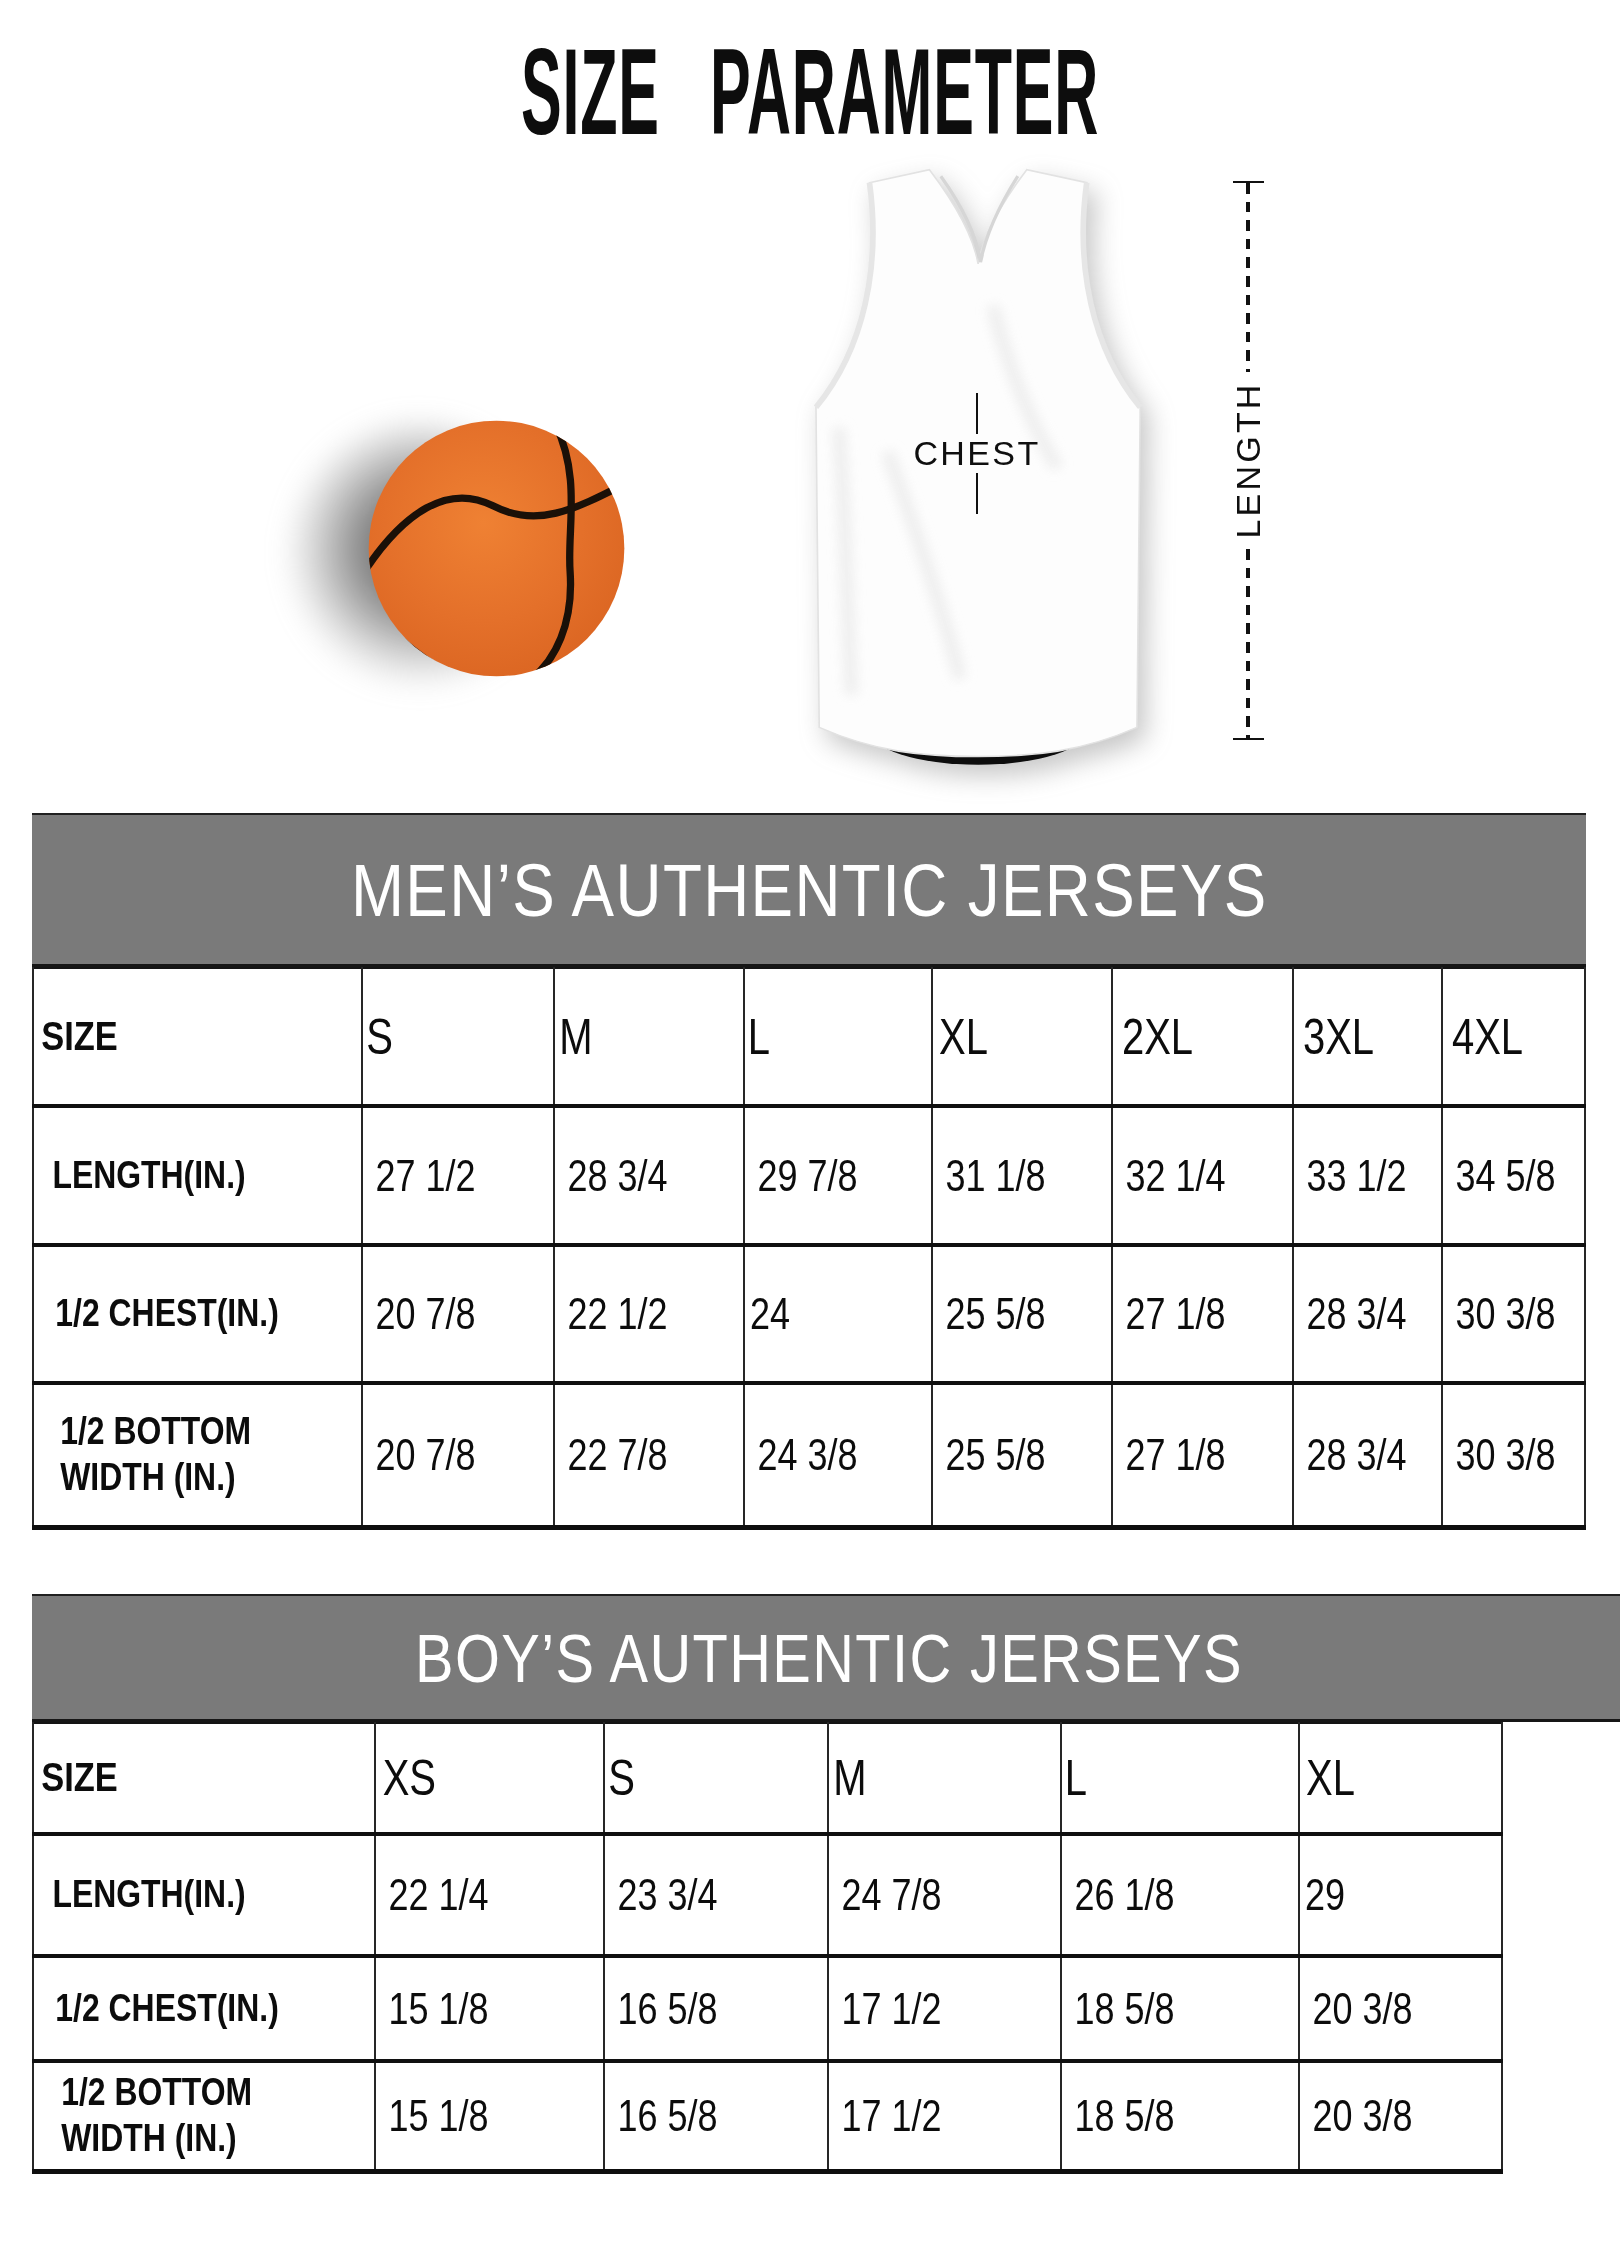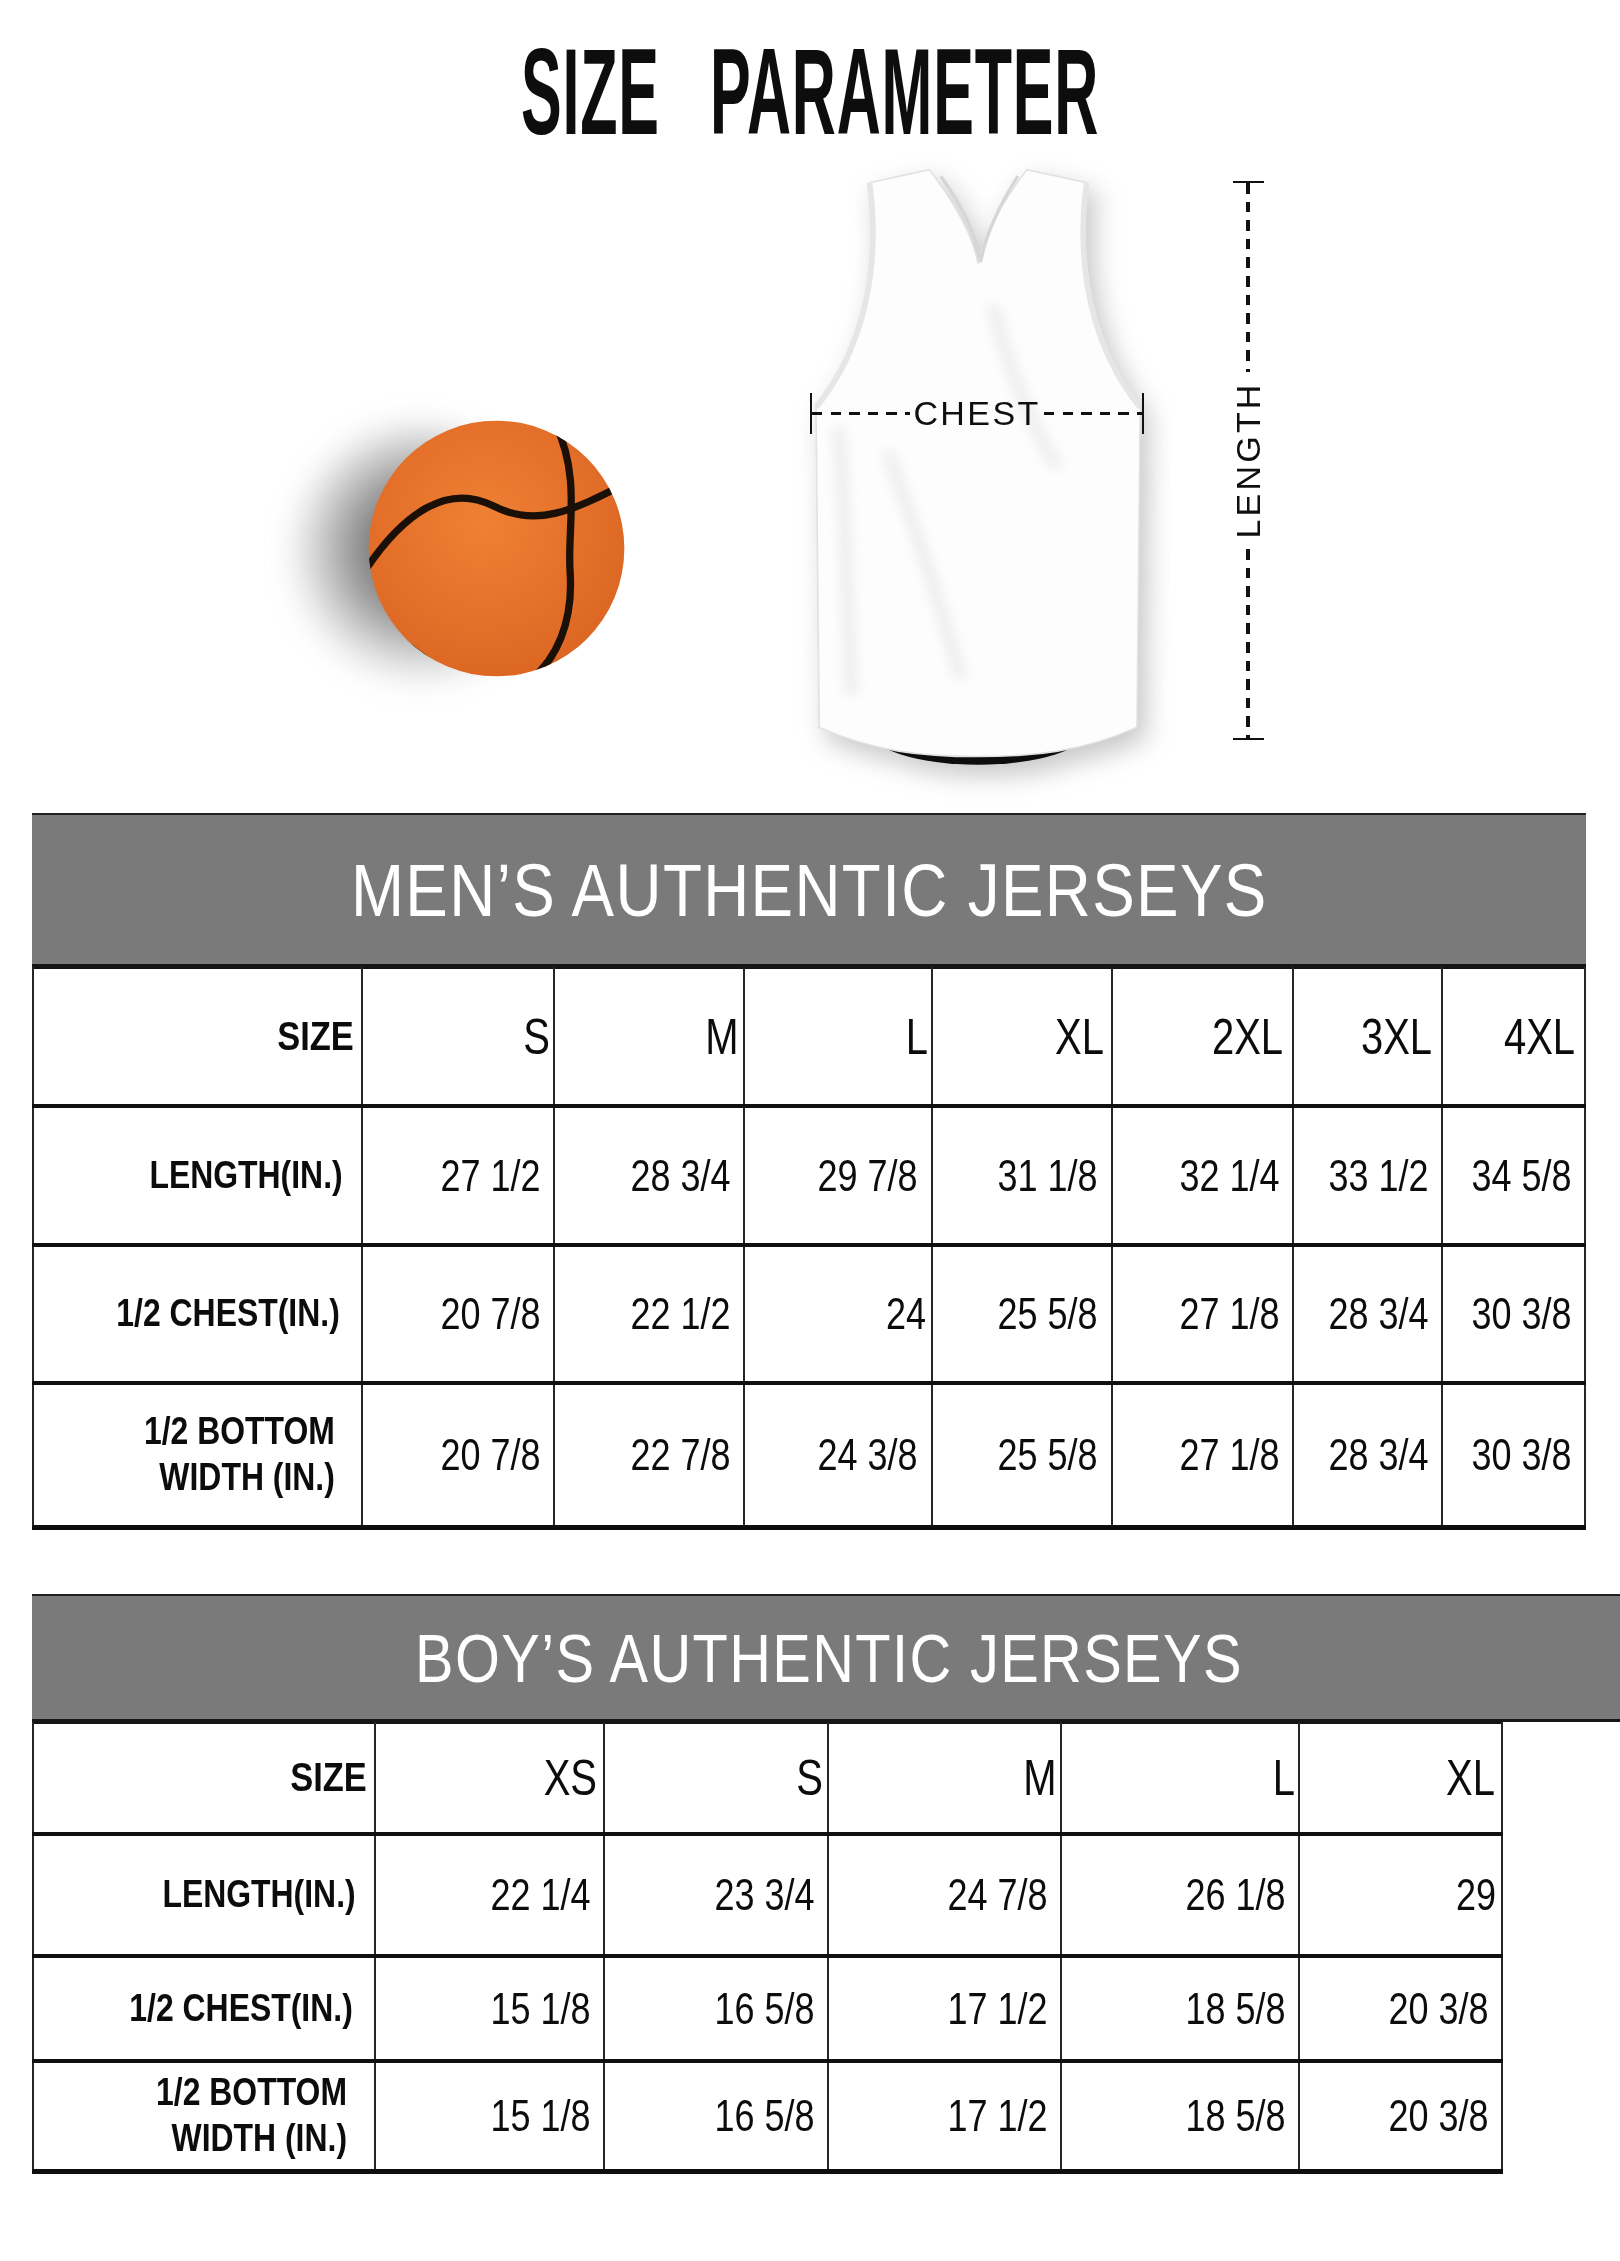--- a/index.html
+++ b/index.html
@@ -25,21 +25,21 @@
   }
   .ball{position:absolute;left:363px;top:415px;width:267px;height:267px;}
 
   
   .jersey{
     position:absolute;left:790px;top:160px;width:377px;height:616px;
     filter:drop-shadow(8px 11.3px 13px rgba(95,95,95,0.35));
   }
 
   
-  .chest-line{position:absolute;left:810px;top:393px;width:334px;height:41px;display:flex;align-items:center;}
+  .chest-line{position:absolute;left:810px;top:393px;width:334px;height:41px;display:flex;align-items:center;flex-direction:column;}
   .tick-v{width:2.4px;height:41px;background:#111;flex:0 0 auto;}
   .dash-h{flex:1 1 auto;height:3.2px;background:repeating-linear-gradient(90deg,#111 0 10.5px,transparent 10.5px 18.6px);}
   .chest-label{font-size:34px;letter-spacing:2.4px;padding:0 3.2px;white-space:nowrap;color:#0f0f0f;}
 
   
   .length-line{position:absolute;left:1230px;top:181px;height:559px;width:36px;
     display:flex;flex-direction:column;align-items:center;}
   .tick-h{height:2.4px;width:31px;background:#111;flex:0 0 auto;}
   .dash-v{width:3.2px;flex:1 1 auto;background:repeating-linear-gradient(180deg,#111 0 10.5px,transparent 10.5px 18.6px);}
   .length-label{
@@ -59,21 +59,21 @@
   .band-mens .t{font-size:75px;}
   .band-boys .t{font-size:68px;}
 
   
   .size-table{
     position:absolute;border-collapse:collapse;table-layout:fixed;background:#fff;
     border:2.4px solid #141414;border-bottom:5.7px solid #0e0e0e;
   }
   .size-table td{
     border-left:2.4px solid #262626;border-right:2.4px solid #262626;
-    text-align:right;vertical-align:middle;padding:0;overflow:hidden;text-decoration:underline;
+    text-align:left;vertical-align:middle;padding:0;overflow:hidden;text-decoration:underline;
   }
   .size-table tr + tr td{border-top:4.9px solid #101010;}
   .mens-table{left:32px;top:967px;width:1554px;}
   .boys-table{left:32px;top:1722px;width:1471px;}
 
   .ct{display:inline-block;transform:scaleX(0.8);transform-origin:50% 50%;
       font-size:45px;font-weight:400;white-space:nowrap;color:#0c0c0c;}
   .sz{display:inline-block;transform:scaleX(0.8);transform-origin:50% 50%;
       font-size:50px;font-weight:400;white-space:nowrap;color:#0c0c0c;}
   .lbl{display:inline-block;transform:scaleX(0.84);transform-origin:50% 50%;

